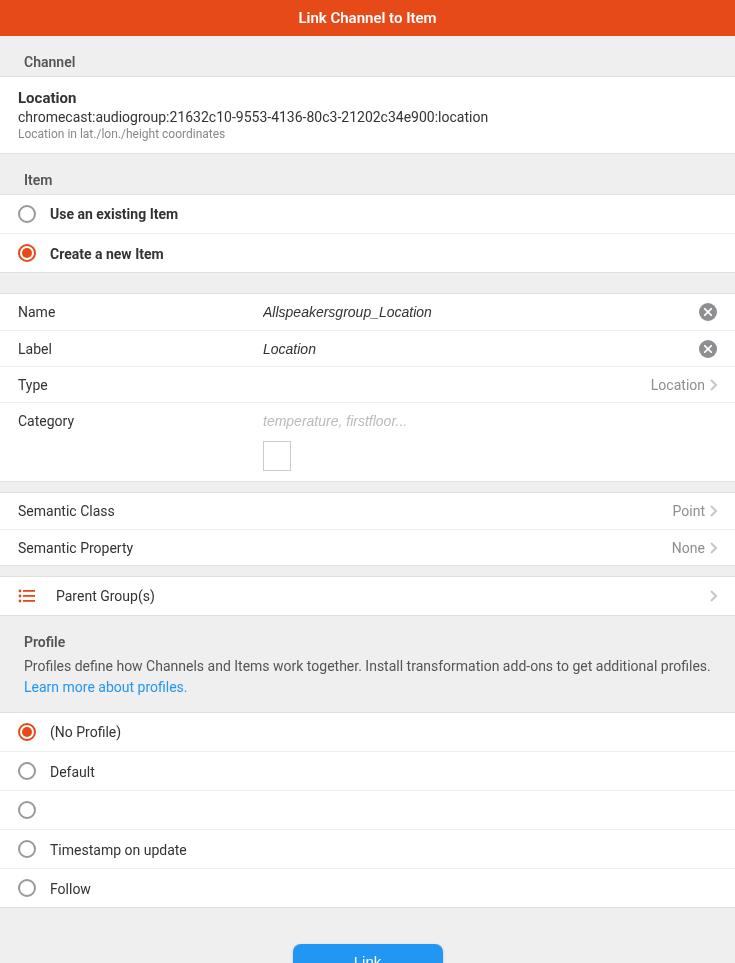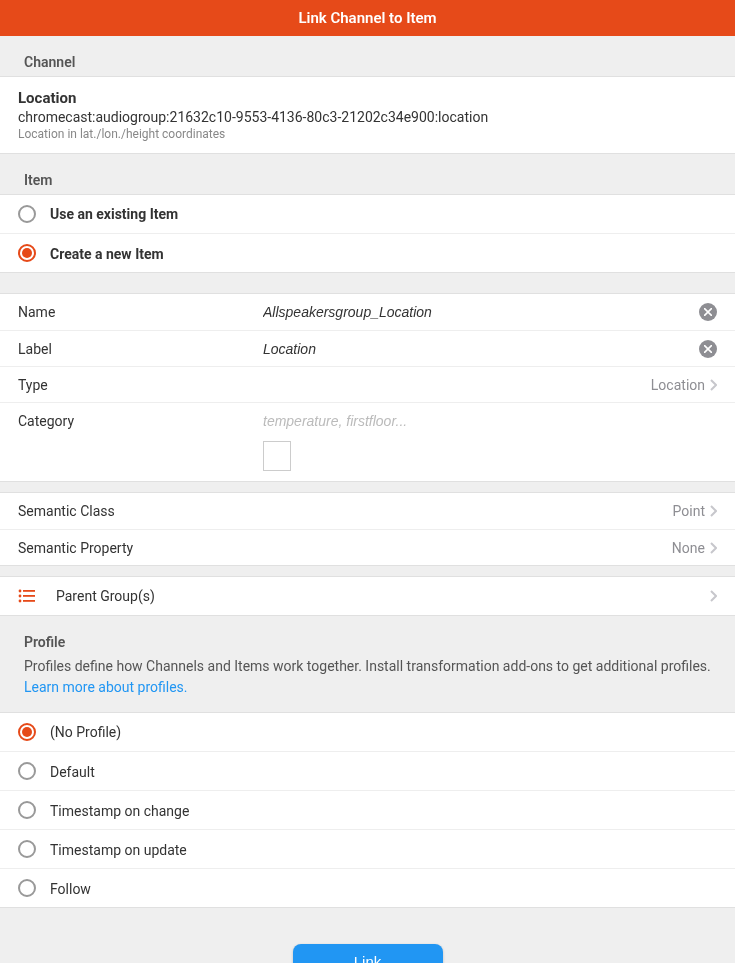--- a/index.html
+++ b/index.html
@@ -230,21 +230,20 @@
   <div class="row">
     <span class="radio sel"></span>
     <span class="row-label">(No Profile)</span>
   </div>
   <div class="row">
     <span class="radio"></span>
     <span class="row-label">Default</span>
   </div>
   <div class="row">
     <span class="radio"></span>
-    <span class="row-label">Timestamp on change</span>
   </div>
   <div class="row">
     <span class="radio"></span>
     <span class="row-label">Timestamp on update</span>
   </div>
   <div class="row">
     <span class="radio"></span>
     <span class="row-label">Follow</span>
   </div>
 </div>

